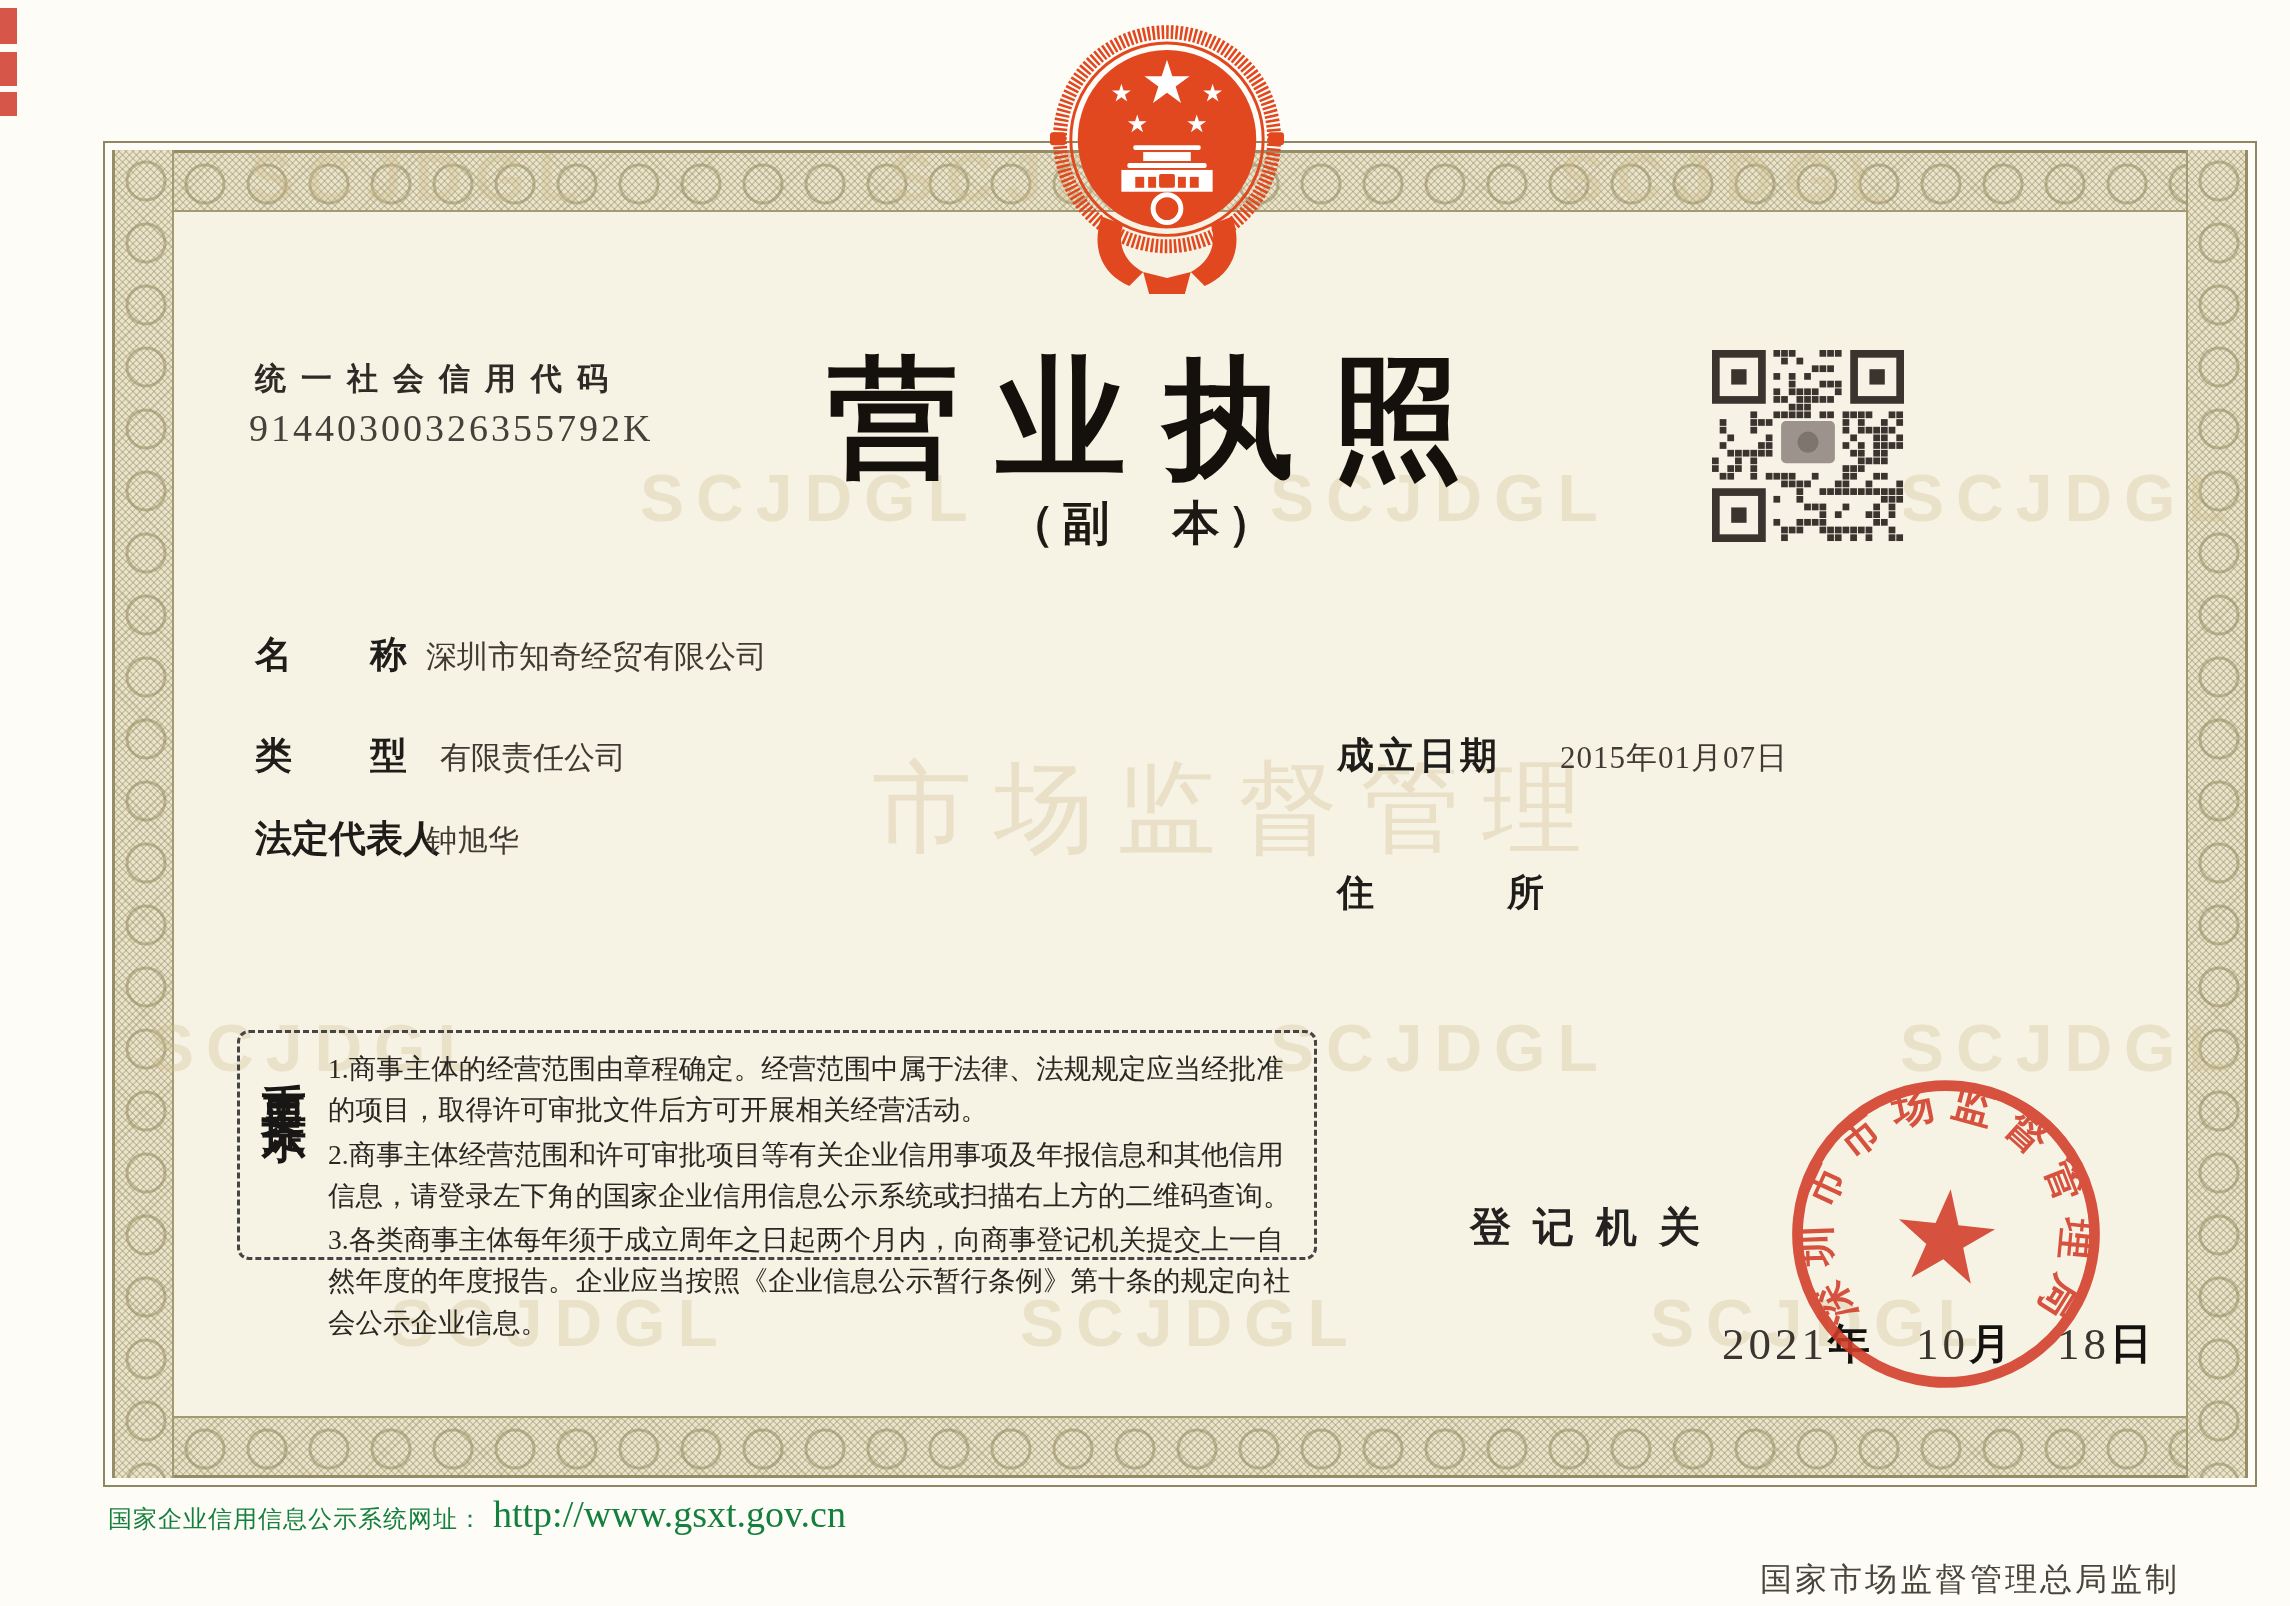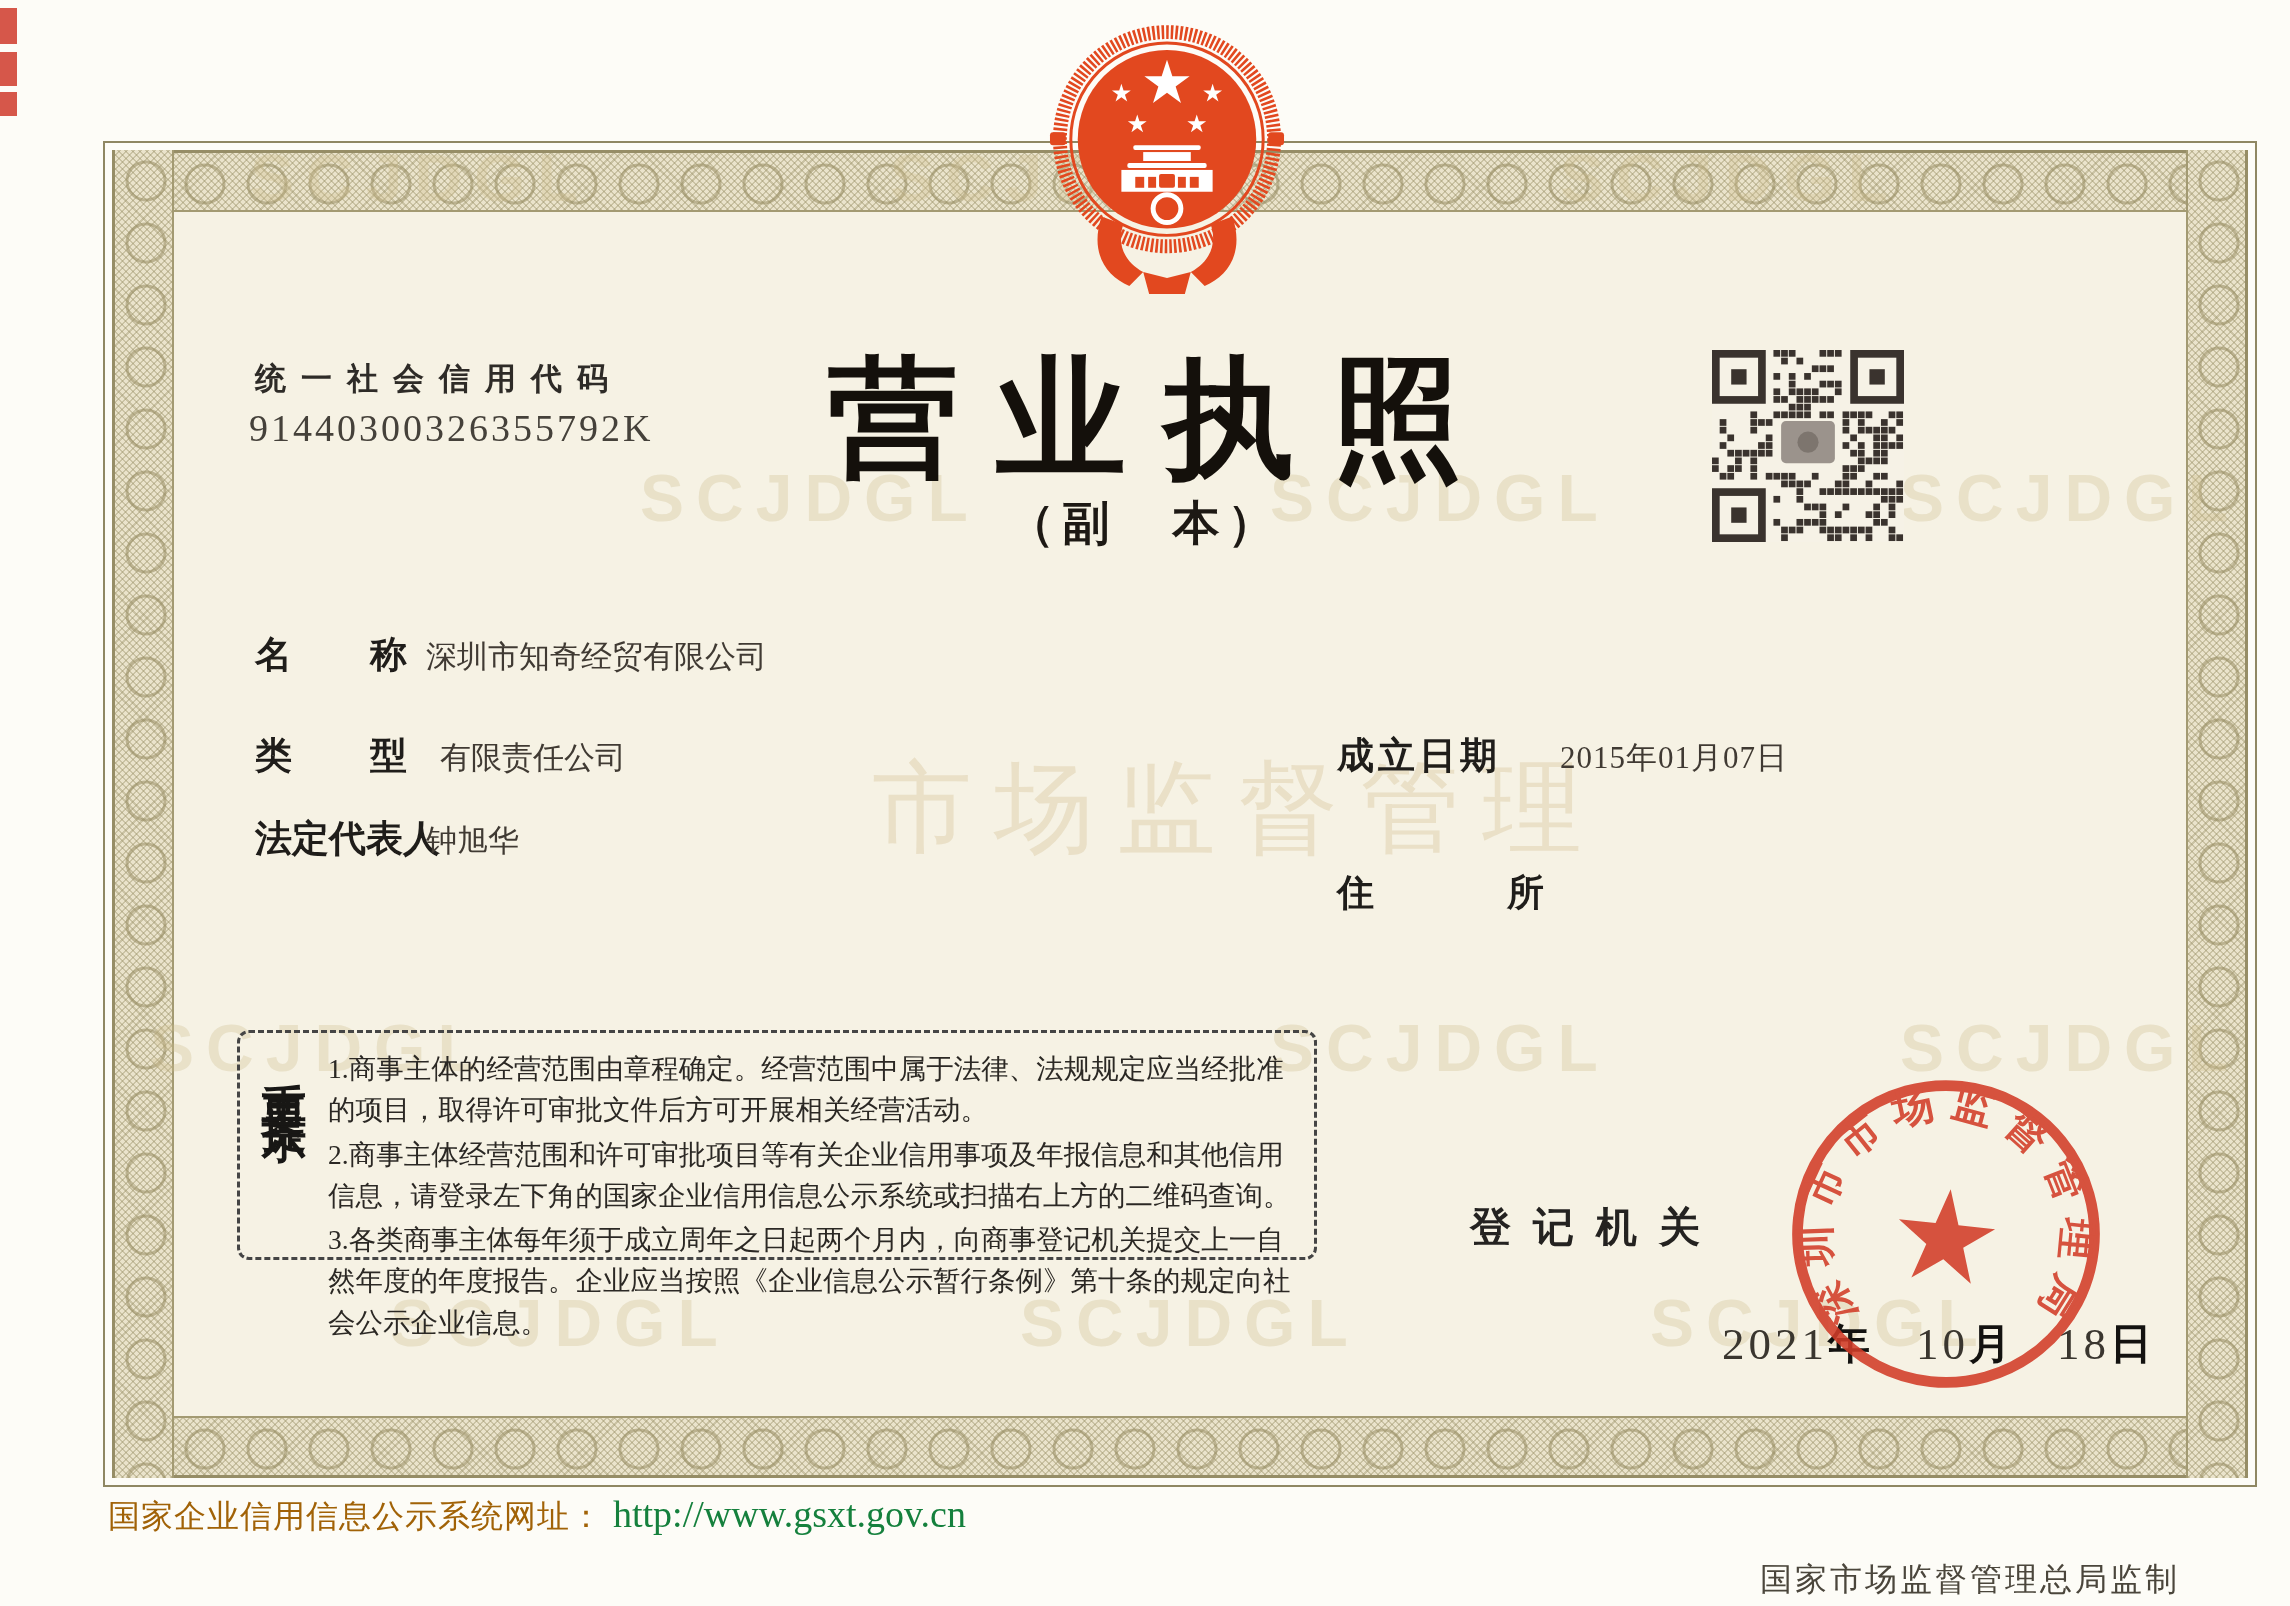--- a/index.html
+++ b/index.html
@@ -81,21 +81,21 @@
   .seal{position:absolute;z-index:5;left:1778px;top:1066px;width:336px;height:336px;
       transform:rotate(6deg);opacity:.88}
   .seal text{font-family:var(--sans);font-weight:700}
   .date-row{position:absolute;z-index:4;left:1722px;top:1316px;display:flex;align-items:center;white-space:nowrap}
   .date-num{font-family:var(--serif);font-size:45px;color:#3a362f;letter-spacing:4px}
   .date-unit{font-family:var(--sans);font-weight:900;font-size:42px;color:#131210}
   .dgap{width:46px}
 
   
   .footer-left{position:absolute;z-index:3;left:108px;top:1492px;display:flex;align-items:baseline;white-space:nowrap}
-  .footer-left .lbl{font-family:Liberation Mono, monospace;font-size:32px;color:#a16207;letter-spacing:1px}
+  .footer-left .lbl{font-family:Liberation Mono, monospace;font-size:24px;color:#15803d;letter-spacing:1px}
   .footer-left .url{font-family:var(--serif);font-size:38px;color:#15803d;margin-left:10px}
   .footer-right{position:absolute;z-index:3;right:110px;top:1558px;font-family:var(--serif);
       font-size:32px;letter-spacing:3px;color:#4b463c;white-space:nowrap}
 </style>
 </head>
 <body>
 
 <div class="page">
 
   <div class="edge-mark m1"></div>

